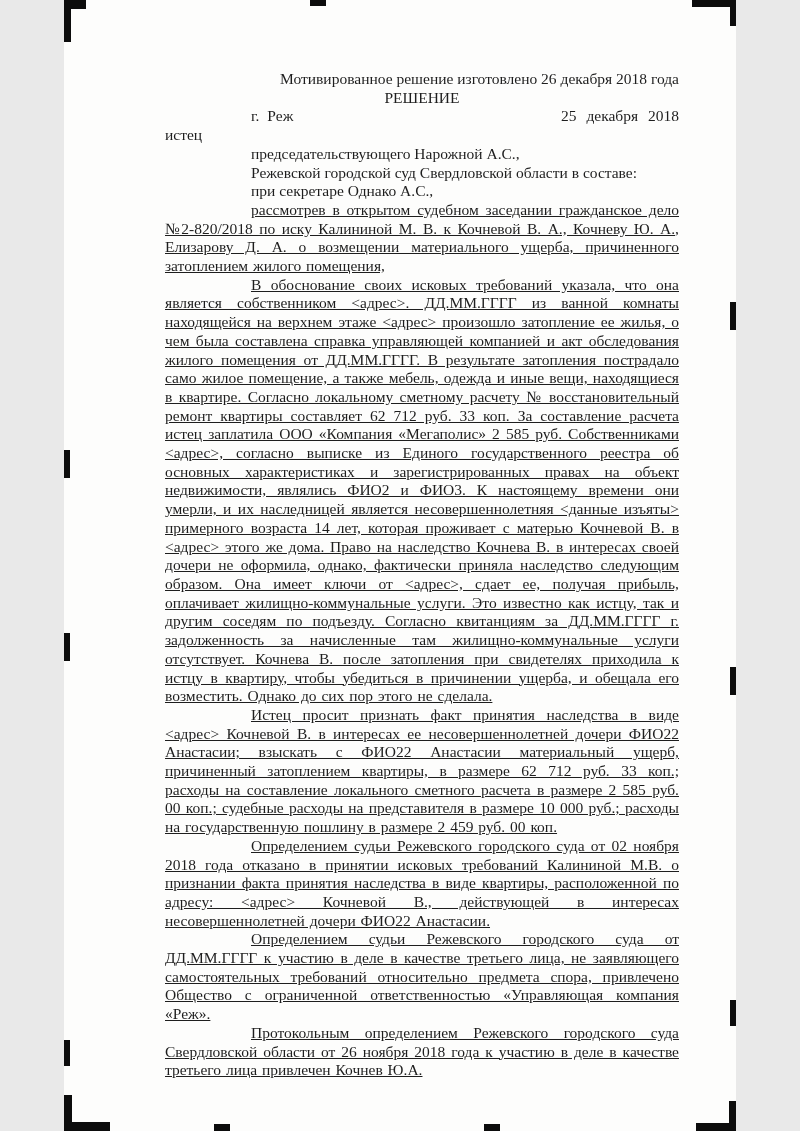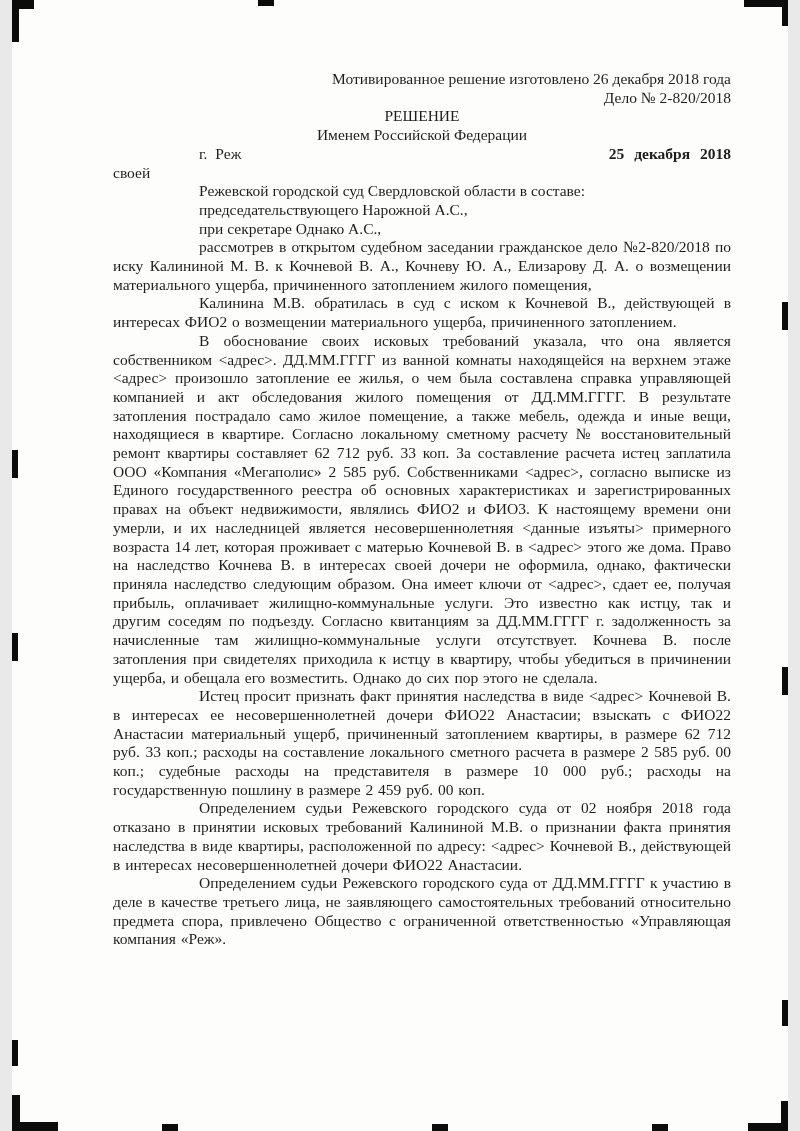--- a/index.html
+++ b/index.html
@@ -1,41 +1,41 @@
 <!DOCTYPE html>
 <html lang="ru"><head>
 <meta charset="utf-8">
 <style>
   html,body{margin:0;padding:0;background:#e9e9e9;}
   .page{
     position:relative;
-    width:776px;height:1131px;
+    width:672px;height:1131px;
     margin:0 auto;
     background:#fdfdfc;
     overflow:hidden;
     font-family:"Liberation Serif","DejaVu Serif",serif;
     color:#1e1e1e;
   }
   .content{
     position:absolute;
     left:101px;right:57px;top:70px;
     font-size:15.5px;
     line-height:18.7px;
   }
   .content p{margin:0;}
   .right{text-align:right;}
   .center{text-align:center;}
   .indent{padding-left:86px;}
-  .para{text-align:justify;text-indent:86px;word-spacing:1px;}
+  .para{text-align:justify;text-indent:86px;word-spacing:1px;text-decoration:underline;}
   .place-date{
     display:flex;justify-content:space-between;
     padding-left:86px;
     text-align:right;
   }
-  .place-date .date{word-spacing:6px;font-weight:bold;}
+  .place-date .date{word-spacing:6px;}
   .place{word-spacing:4px;}
   
   .mark{position:absolute;background:#0c0c0c;}
   .m-tl-h{left:0;top:0;width:22px;height:9px;}
   .m-tl-v{left:0;top:0;width:7px;height:42px;}
   .m-top-dash{left:246px;top:0;width:16px;height:6px;}
   .m-tr-h{right:0;top:0;width:44px;height:7px;}
   .m-tr-v{right:0;top:0;width:6px;height:26px;}
   .m-l1{left:0;top:450px;width:6px;height:28px;}
   .m-l2{left:0;top:633px;width:6px;height:28px;}
@@ -51,44 +51,42 @@
   .m-br-h{right:0;bottom:0;width:40px;height:8px;}
   .m-br-v{right:0;bottom:0;width:7px;height:30px;}
 </style>
 </head>
 <body>
 
 <div class="page">
 
   <div class="content">
     <p class="right">Мотивированное решение изготовлено 26 декабря 2018 года</p>
-    <p class="right">Дело № 2-820/2018</p>
     <p class="center">РЕШЕНИЕ</p>
-    <p class="center">Именем Российской Федерации</p>
 
     <div class="place-date">
       <span class="place">г. Реж</span>
       <span class="date">25 декабря 2018</span>
     </div>
-    <p>своей</p>
+    <p>истец</p>
 
     <div>
+        <p class="indent">председательствующего Нарожной А.С.,</p>
         <p class="indent">Режевской городской суд Свердловской области в составе:</p>
-        <p class="indent">председательствующего Нарожной А.С.,</p>
         <p class="indent">при секретаре Однако А.С.,</p>
       </div>
 
     <p class="para">рассмотрев в открытом судебном заседании гражданское дело №2-820/2018 по иску Калининой М. В. к Кочневой В. А., Кочневу Ю. А., Елизарову Д. А. о возмещении материального ущерба, причиненного затоплением жилого помещения,</p>
 
     <div>
-        <p class="para">Калинина М.В. обратилась в суд с иском к Кочневой В., действующей в интересах ФИО2 о возмещении материального ущерба, причиненного затоплением.</p>
         <p class="para">В обоснование своих исковых требований указала, что она является собственником &lt;адрес&gt;. ДД.ММ.ГГГГ из ванной комнаты находящейся на верхнем этаже &lt;адрес&gt; произошло затопление ее жилья, о чем была составлена справка управляющей компанией и акт обследования жилого помещения от ДД.ММ.ГГГГ. В результате затопления пострадало само жилое помещение, а также мебель, одежда и иные вещи, находящиеся в квартире. Согласно локальному сметному расчету № восстановительный ремонт квартиры составляет 62 712 руб. 33 коп. За составление расчета истец заплатила ООО «Компания «Мегаполис» 2 585 руб. Собственниками &lt;адрес&gt;, согласно выписке из Единого государственного реестра об основных характеристиках и зарегистрированных правах на объект недвижимости, являлись ФИО2 и ФИО3. К настоящему времени они умерли, и их наследницей является несовершеннолетняя &lt;данные изъяты&gt; примерного возраста 14 лет, которая проживает с матерью Кочневой В. в &lt;адрес&gt; этого же дома. Право на наследство Кочнева В. в интересах своей дочери не оформила, однако, фактически приняла наследство следующим образом. Она имеет ключи от &lt;адрес&gt;, сдает ее, получая прибыль, оплачивает жилищно-коммунальные услуги. Это известно как истцу, так и другим соседям по подъезду. Согласно квитанциям за ДД.ММ.ГГГГ г. задолженность за начисленные там жилищно-коммунальные услуги отсутствует. Кочнева В. после затопления при свидетелях приходила к истцу в квартиру, чтобы убедиться в причинении ущерба, и обещала его возместить. Однако до сих пор этого не сделала.</p>
         <p class="para">Истец просит признать факт принятия наследства в виде &lt;адрес&gt; Кочневой В. в интересах ее несовершеннолетней дочери ФИО22 Анастасии; взыскать с ФИО22 Анастасии материальный ущерб, причиненный затоплением квартиры, в размере 62 712 руб. 33 коп.; расходы на составление локального сметного расчета в размере 2 585 руб. 00 коп.; судебные расходы на представителя в размере 10 000 руб.; расходы на государственную пошлину в размере 2 459 руб. 00 коп.</p>
         <p class="para">Определением судьи Режевского городского суда от 02 ноября 2018 года отказано в принятии исковых требований Калининой М.В. о признании факта принятия наследства в виде квартиры, расположенной по адресу: &lt;адрес&gt; Кочневой В., действующей в интересах несовершеннолетней дочери ФИО22 Анастасии.</p>
         <p class="para">Определением судьи Режевского городского суда от ДД.ММ.ГГГГ к участию в деле в качестве третьего лица, не заявляющего самостоятельных требований относительно предмета спора, привлечено Общество с ограниченной ответственностью «Управляющая компания «Реж».</p>
+        <p class="para">Протокольным определением Режевского городского суда Свердловской области от 26 ноября 2018 года к участию в деле в качестве третьего лица привлечен Кочнев Ю.А.</p>
       </div>
   </div>
 
   <div class="mark m-tl-h"></div>
   <div class="mark m-tl-v"></div>
   <div class="mark m-top-dash"></div>
   <div class="mark m-tr-h"></div>
   <div class="mark m-tr-v"></div>
   <div class="mark m-l1"></div>
   <div class="mark m-l2"></div>

